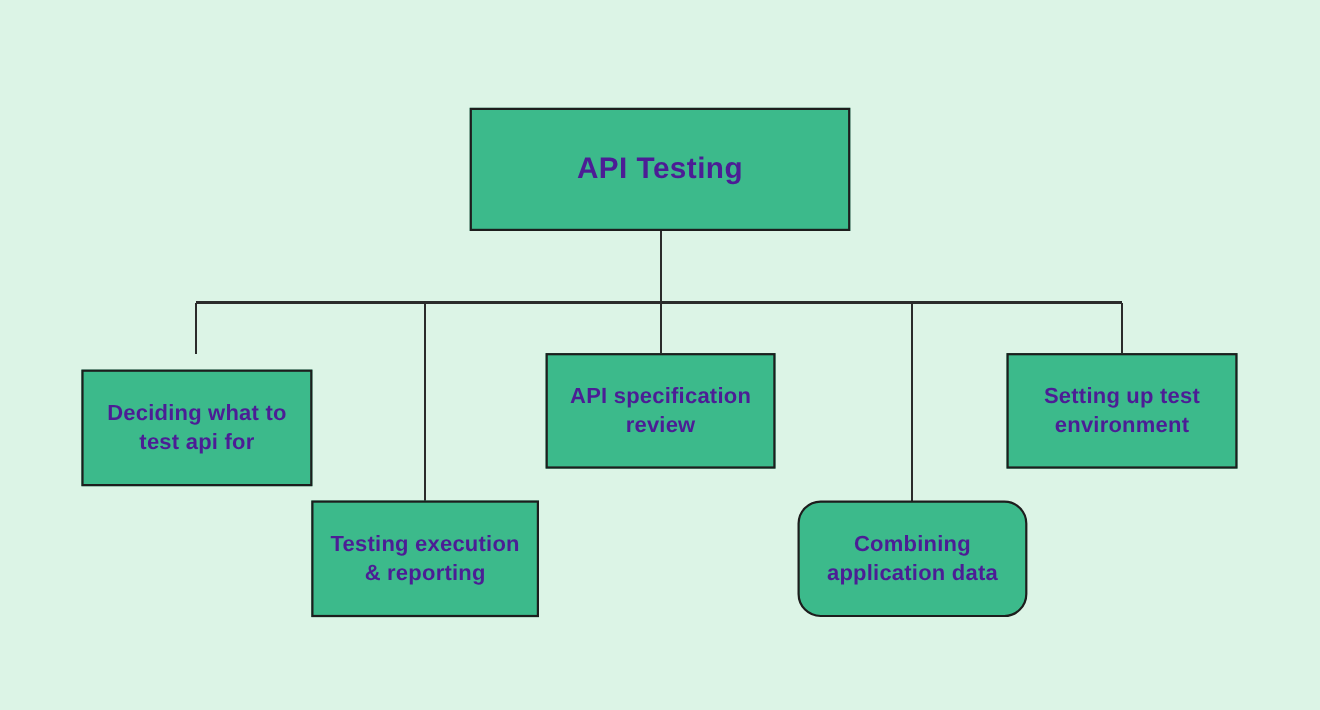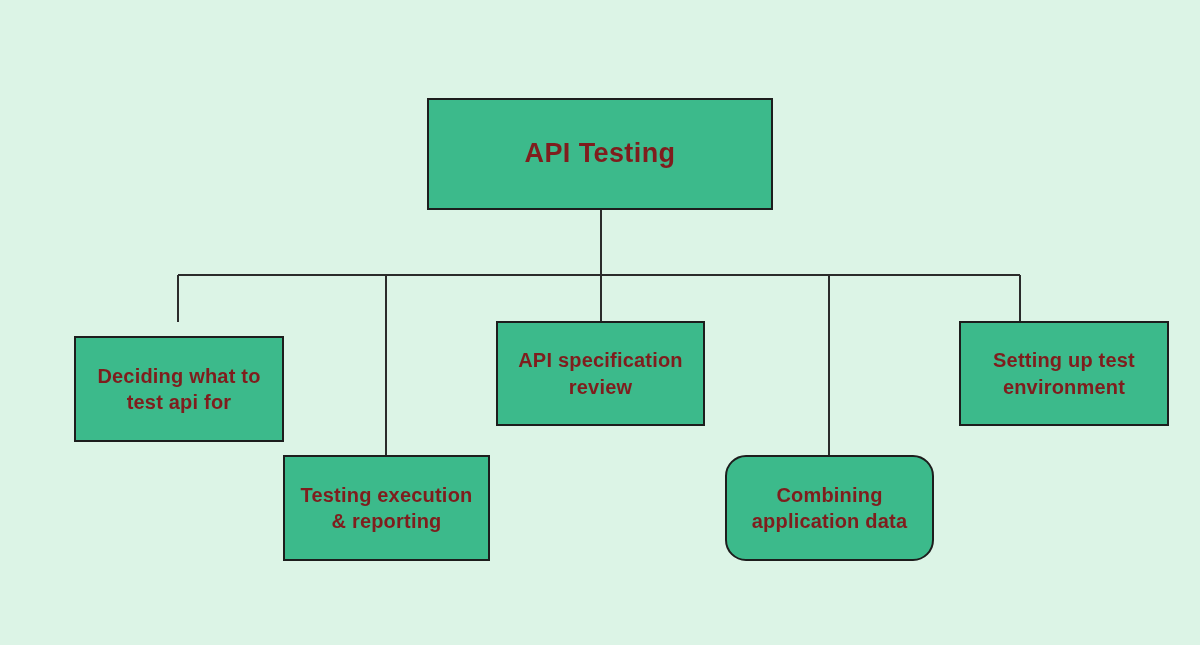--- a/index.html
+++ b/index.html
@@ -30,21 +30,21 @@
   }
   .node {
     position: absolute;
     box-sizing: border-box;
     background: #3cba8b;
     border: 2px solid #1d1d1d;
     display: flex;
     align-items: center;
     justify-content: center;
     text-align: center;
-    color: #7f1d1d;
+    color: #4c1d95;
     font-weight: bold;
     line-height: 1.32;
     letter-spacing: 0.2px;
     padding: 4px 10px;
     white-space: pre-line;
   }
   .node-root {
     font-size: 27px;
     letter-spacing: 0.4px;
   }
@@ -76,16 +76,16 @@
 
   <div class="node node-child" style="left: 496px; top: 321px; width: 209px; height: 105px;">API specification
 review</div>
 
   <div class="node node-child" style="left: 283px; top: 455px; width: 207px; height: 106px;">Testing execution
 &amp; reporting</div>
 
   <div class="node node-child" style="left: 725px; top: 455px; width: 209px; height: 106px; border-radius: 21px;">Combining
 application data</div>
 
-  <div class="node node-child" style="left: 915px; top: 321px; width: 210px; height: 105px; margin-left: 44px;">Setting up test
+  <div class="node node-child" style="left: 915px; top: 321px; width: 210px; height: 105px;">Setting up test
 environment</div>
 
 </div>
 
 </body></html>

